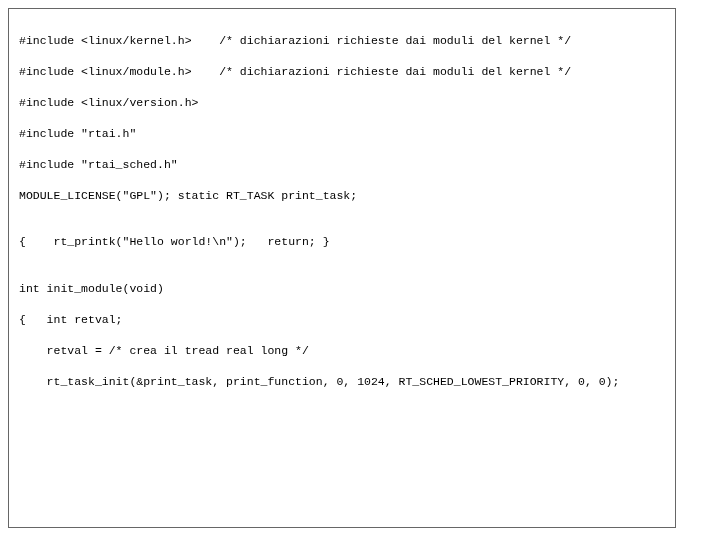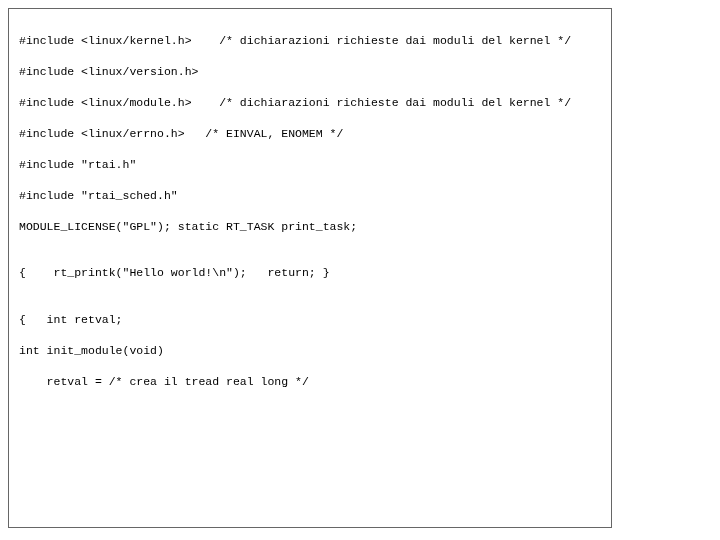--- a/index.html
+++ b/index.html
@@ -7,46 +7,46 @@
     padding: 8px;
     background: #fff;
     font-family: "Courier New", Courier, monospace;
     font-size: 11.5px;
     line-height: 1.35;
     color: #000;
   }
   .code-container {
     border: 1px solid #666;
     padding: 8px 10px;
-    width: 604px;
+    width: 668px;
     height: 520px;
     box-sizing: border-box;
     white-space: pre;
     overflow: hidden;
   }
   .line { display: block; }
   .blank { height: 14px; }
 </style>
 </head>
 <body>
 
 <div class="code-container">
 <span class="line">#include &lt;linux/kernel.h&gt;    /* dichiarazioni richieste dai moduli del kernel */</span>
+<span class="line">#include &lt;linux/module.h&gt;    /* dichiarazioni richieste dai moduli del kernel */</span>
 <span class="line">#include &lt;linux/version.h&gt;</span>
-<span class="line">#include &lt;linux/module.h&gt;    /* dichiarazioni richieste dai moduli del kernel */</span>
-<span class="line">#include &lt;linux/errno.h&gt;   /* EINVAL, ENOMEM */</span>
 <span class="line">#include "rtai.h"</span>
 <span class="line">#include "rtai_sched.h"</span>
 <span class="line">MODULE_LICENSE("GPL"); static RT_TASK print_task;</span>
 <span class="blank"></span>
 <span class="line">{    rt_printk("Hello world!\n");   return; }</span>
 <span class="blank"></span>
+<span class="line">int init_module(void)</span>
 <span class="line">{   int retval;</span>
-<span class="line">int init_module(void)</span>
 <span class="line">    retval = /* crea il tread real long */</span>
+<span class="line">    rt_task_init(&amp;print_task, print_function, 0, 1024, RT_SCHED_LOWEST_PRIORITY, 0, 0);</span>
 
 
 
 
 
 
 
 
 
 

